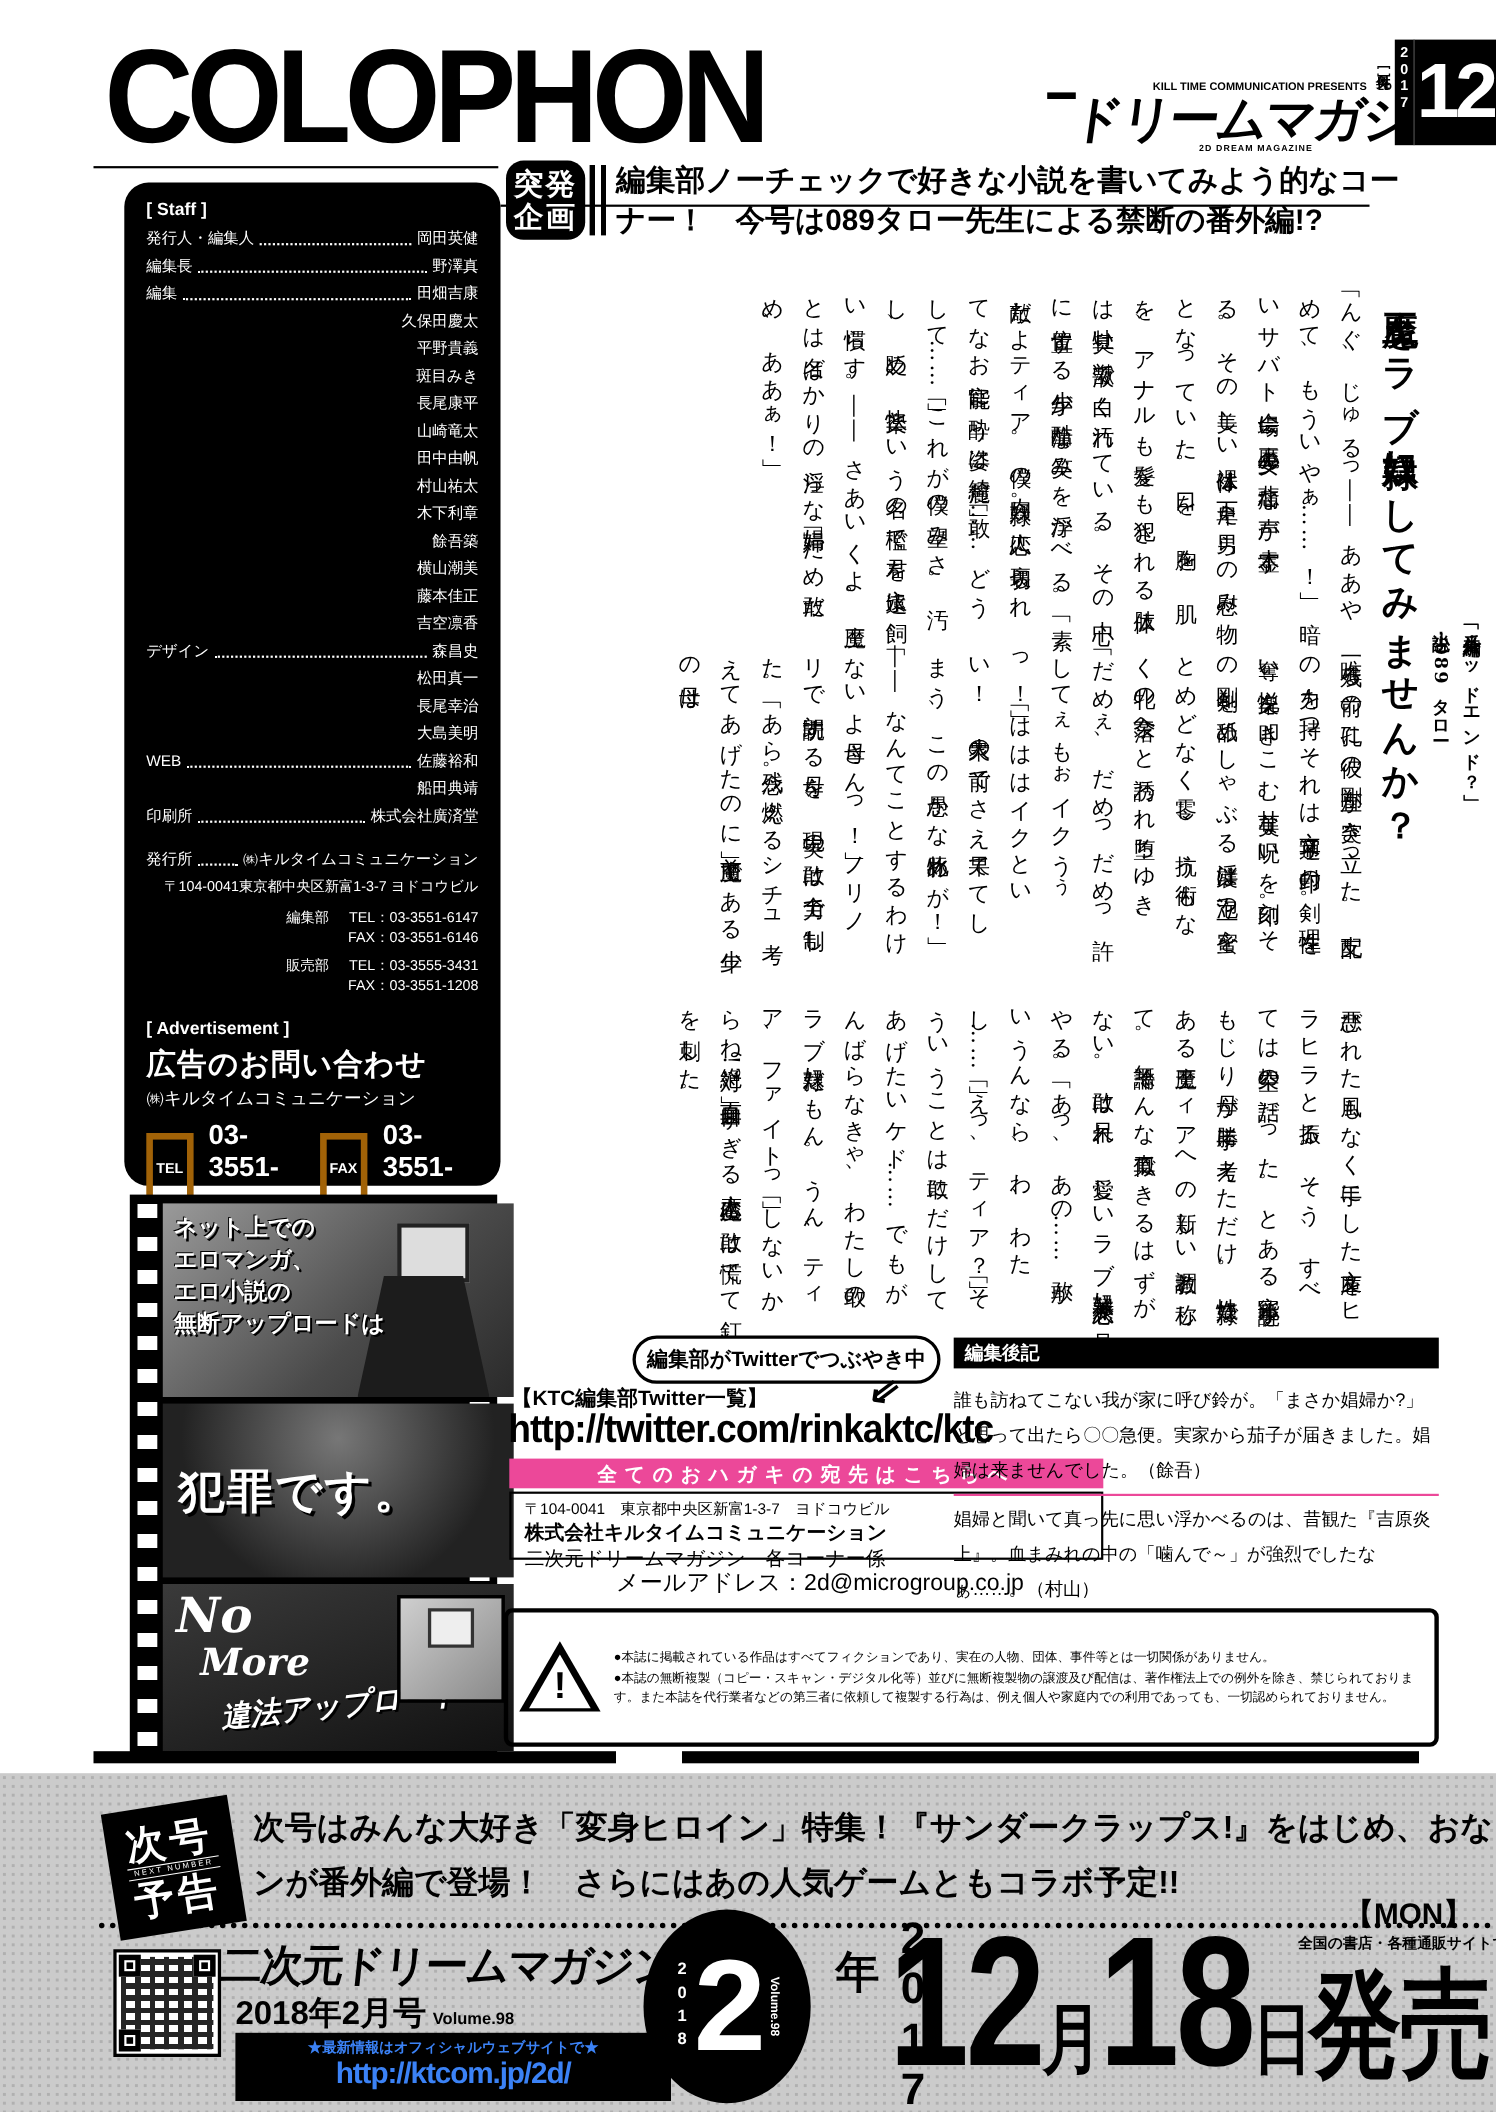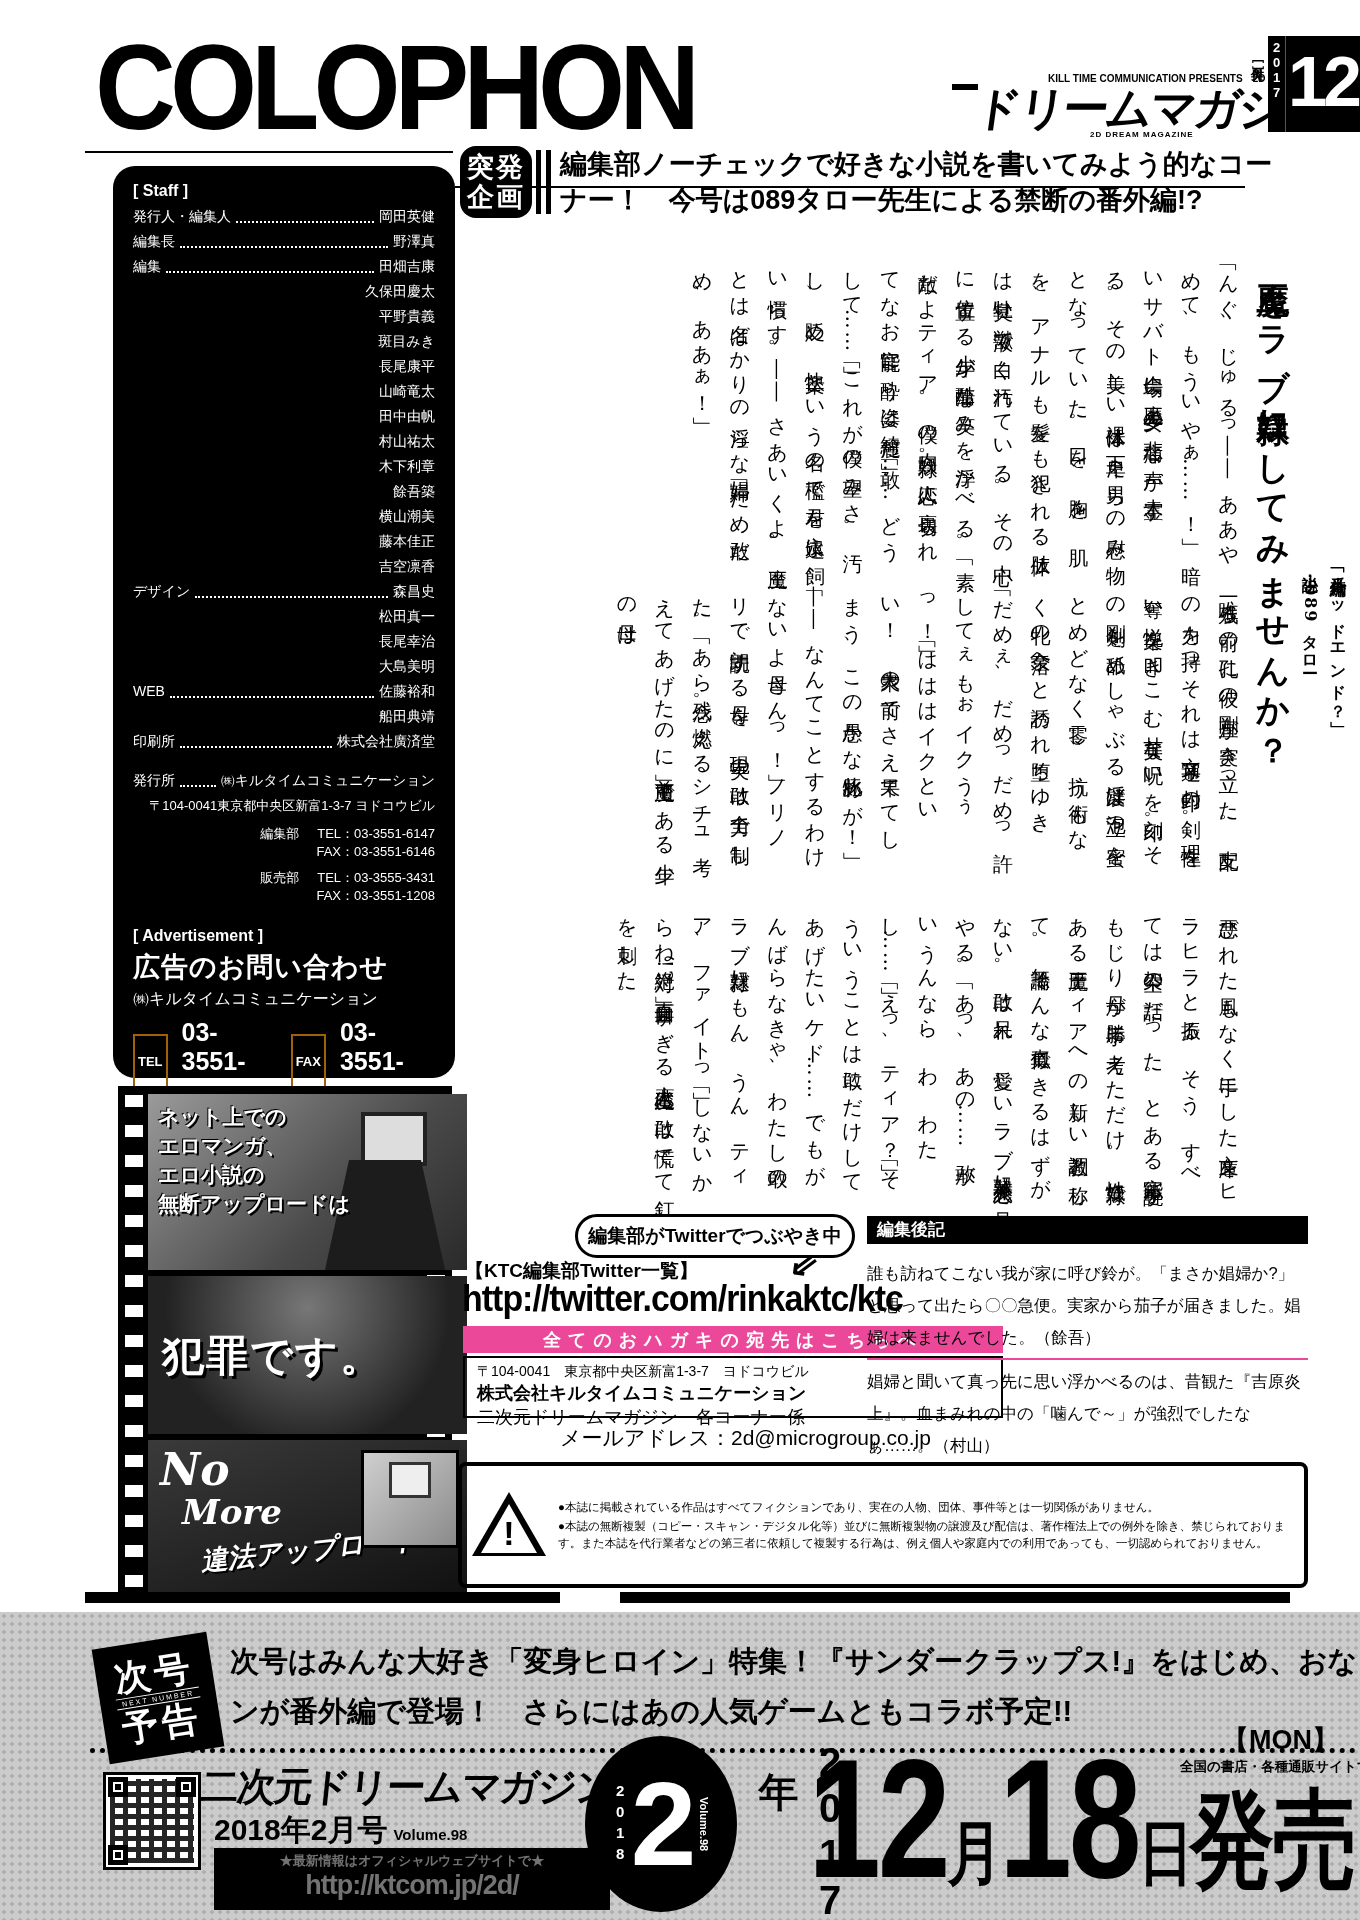--- a/index.html
+++ b/index.html
@@ -34,21 +34,21 @@
   .s-label:empty + .s-leader{visibility:hidden;}
   .s-name{white-space:nowrap;}
   .pubrow{margin-top:14px;}
   .s-addr{text-align:right;line-height:22px;margin-top:2px;font-size:13px;}
   .deptline{display:flex;justify-content:flex-end;gap:18px;font-size:13px;line-height:18px;margin-top:8px;}
   .deptfax{display:flex;justify-content:flex-end;font-size:13px;line-height:18px;}
   .ad-head{font-weight:900;font-size:16px;margin-top:22px;}
   .ad-title{font-weight:900;font-size:27px;letter-spacing:1px;margin-top:4px;}
   .ad-comp{font-size:16px;margin-top:4px;}
   .ad-telrow{display:flex;align-items:center;gap:14px;margin-top:8px;font-weight:900;font-size:25px;}
-  .telbadge{border:2px solid #a16207;font-size:13px;font-weight:900;padding:18px 3px;}
+  .telbadge{border:6px solid #a16207;font-size:13px;font-weight:900;padding:18px 3px;}
   .ad-contact{text-align:right;font-size:12px;margin-top:2px;}
   .ad-copy{text-align:center;font-size:11px;margin-top:12px;}
 
   
   .film{left:118px;top:1086px;width:334px;height:514px;background:#000;}
   .sprockets{position:absolute;top:0;width:18px;height:100%;
      background:repeating-linear-gradient(180deg,transparent 0 9px,#fff 9px 21px,transparent 21px 30px);}
   .spl{left:7px;} .spr{right:7px;}
   .frame{position:absolute;left:30px;width:274px;overflow:hidden;padding-left:45px;}
   .f1{top:8px;height:176px;background:linear-gradient(135deg,#9a9a9a,#4a4a4a 60%,#2a2a2a);}
@@ -139,21 +139,21 @@
   .qrpat{position:absolute;inset:4px;
      background-image:repeating-linear-gradient(0deg,#000 0 5px,transparent 5px 11px),
                       repeating-linear-gradient(90deg,#000 0 5px,transparent 5px 13px);
      background-blend-mode:multiply;opacity:.85;}
   .qrf{position:absolute;width:20px;height:20px;border:5px solid #000;background:#fff;box-sizing:border-box;}
   .qrf::after{content:"";position:absolute;inset:2px;background:#000;}
   .qf1{left:2px;top:2px;} .qf2{right:2px;top:2px;} .qf3{left:2px;bottom:2px;}
   .nlogo{left:200px;top:1760px;font-size:39px;font-weight:900;letter-spacing:-2px;transform:skewX(-6deg);white-space:nowrap;}
   .nissue{left:214px;top:1810px;font-size:30px;font-weight:900;}
   .nissuevol{font-size:15px;font-weight:900;margin-left:6px;}
-  .nsite{left:214px;top:1848px;width:396px;height:62px;background:#000;color:#737373;text-align:center;box-sizing:border-box;padding-top:4px;}
+  .nsite{left:214px;top:1848px;width:396px;height:62px;background:#000;color:#3b82f6;text-align:center;box-sizing:border-box;padding-top:4px;}
   .nsite .l1{font-size:13px;font-weight:700;}
   .nsite .l2{font-size:27px;font-weight:900;letter-spacing:-1px;}
   .nell{left:585px;top:1736px;width:152px;height:176px;background:#000;border-radius:50%;color:#fff;
         display:flex;align-items:center;justify-content:center;gap:2px;}
   .nell .vy{writing-mode:vertical-rl;text-orientation:upright;font-size:15px;font-weight:700;letter-spacing:4px;}
   .nell .two{font-size:118px;font-weight:900;line-height:118px;}
   .nell .vv{writing-mode:vertical-rl;font-size:11px;font-weight:700;}
   .nyear{left:752px;top:1740px;writing-mode:vertical-rl;text-orientation:upright;font-size:40px;font-weight:900;letter-spacing:2px;}
   .ndate{left:808px;bottom:6px;display:flex;align-items:baseline;font-weight:900;white-space:nowrap;
          transform:scaleX(0.78);transform-origin:left bottom;letter-spacing:-4px;}

